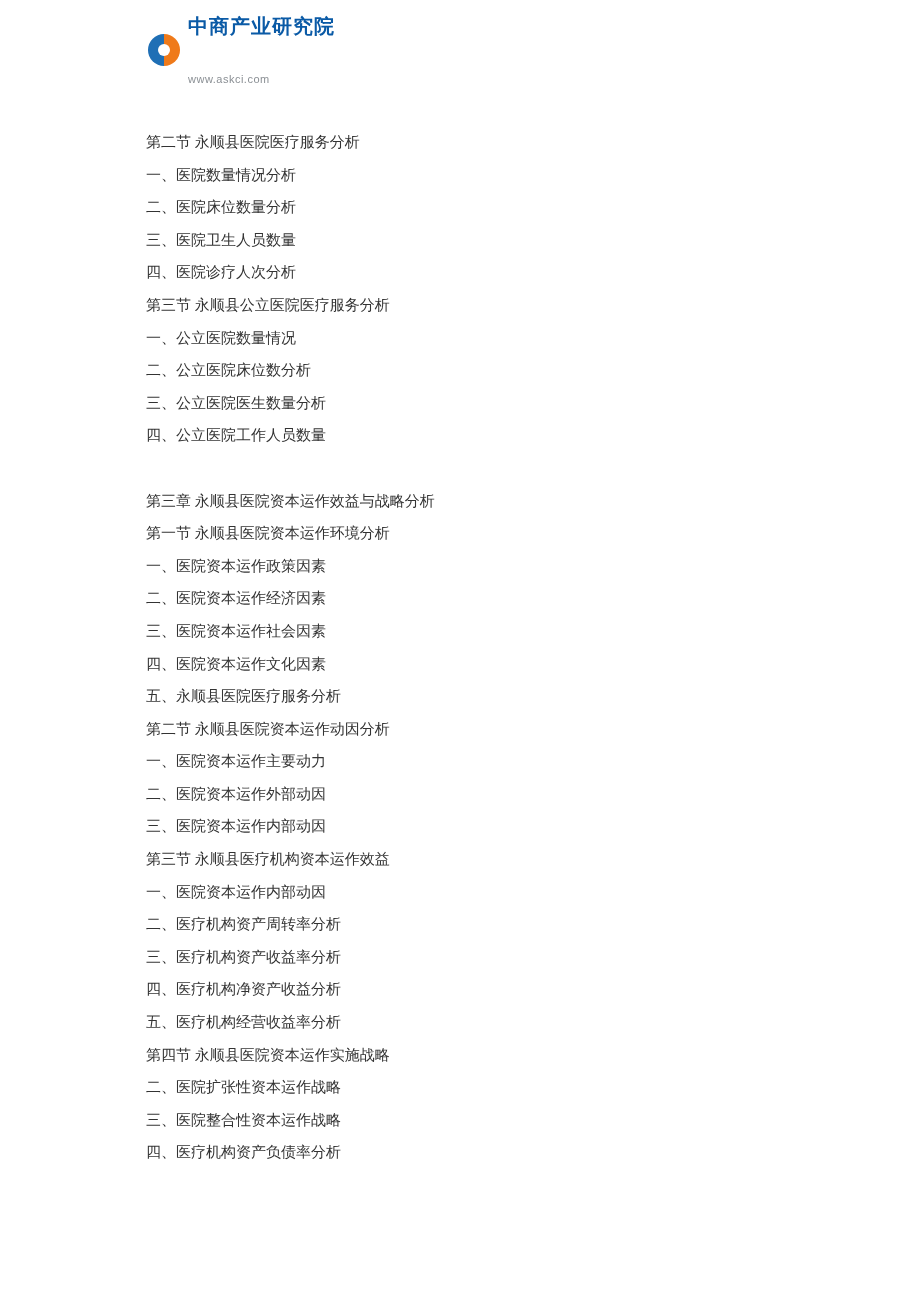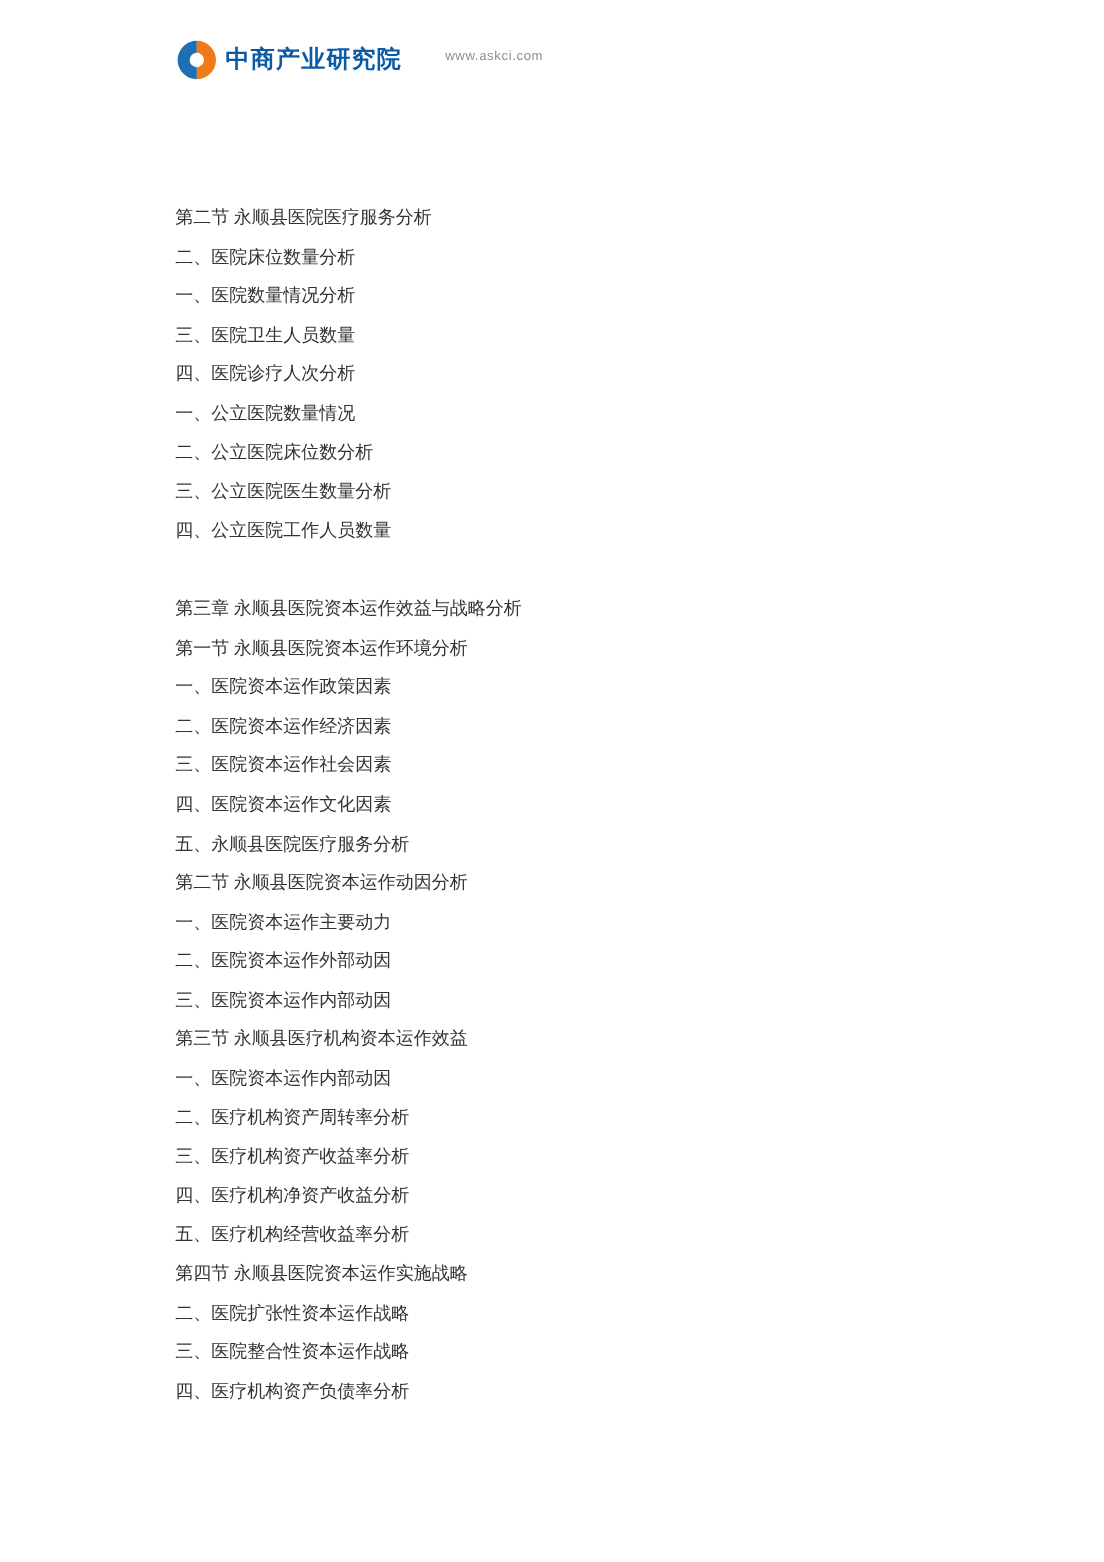--- a/index.html
+++ b/index.html
@@ -21,21 +21,21 @@
     }
     .logo-mark {
       width: 36px;
       height: 36px;
       position: relative;
       margin-right: 6px;
     }
     .logo-mark svg { display: block; }
     .logo-text {
       display: flex;
-      flex-direction: row;
+      flex-direction: column;
       line-height: 1;
       gap: 36px;
     }
     .logo-cn {
       font-family: "Microsoft YaHei", "SimHei", sans-serif;
       font-weight: 700;
       font-size: 20px;
       color: #0a5aa6;
       letter-spacing: 1px;
     }
@@ -44,21 +44,20 @@
       font-size: 11px;
       color: #8a8f94;
       letter-spacing: 0.5px;
       margin-top: 2px;
     }
     .content {
       position: absolute;
       top: 126px;
       left: 146px;
       width: 628px;
-      margin-top: 40px;
     }
     .toc-line {
       font-size: 15px;
       line-height: 32.6px;
       color: #333333;
     }
     .gap { height: 32.6px; }
   </style>
 </head>
 <body>
@@ -72,24 +71,25 @@
     </svg>
   </div>
   <div class="logo-text">
     <span class="logo-cn">中商产业研究院</span>
     <span class="logo-en">www.askci.com</span>
   </div>
 </div>
 
 <div class="content">
     <div class="toc-line">第二节  永顺县医院医疗服务分析</div>
+    <div class="toc-line">一、医院数量情况分析</div>
     <div class="toc-line">二、医院床位数量分析</div>
-    <div class="toc-line">一、医院数量情况分析</div>
     <div class="toc-line">三、医院卫生人员数量</div>
     <div class="toc-line">四、医院诊疗人次分析</div>
+    <div class="toc-line">第三节  永顺县公立医院医疗服务分析</div>
     <div class="toc-line">一、公立医院数量情况</div>
     <div class="toc-line">二、公立医院床位数分析</div>
     <div class="toc-line">三、公立医院医生数量分析</div>
     <div class="toc-line">四、公立医院工作人员数量</div>
     <div class="gap"></div>
     <div class="toc-line">第三章  永顺县医院资本运作效益与战略分析</div>
     <div class="toc-line">第一节  永顺县医院资本运作环境分析</div>
     <div class="toc-line">一、医院资本运作政策因素</div>
     <div class="toc-line">二、医院资本运作经济因素</div>
     <div class="toc-line">三、医院资本运作社会因素</div>

